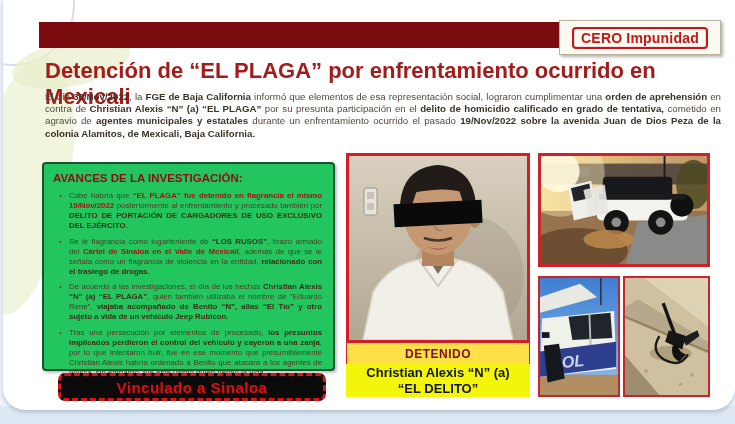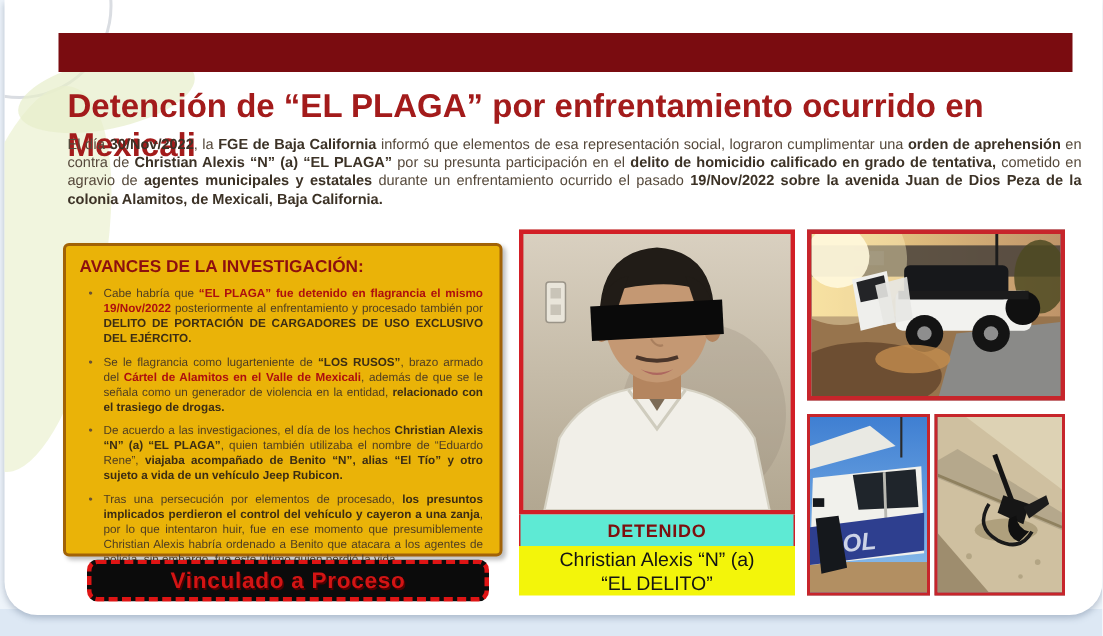--- a/index.html
+++ b/index.html
@@ -19,75 +19,78 @@
         display:flex;align-items:center;justify-content:center;}
   .cero-inner{border:2px solid #c61616;border-radius:4px;padding:1px 7px;color:#c61616;
         font-weight:bold;font-size:14px;letter-spacing:.2px;box-shadow:inset 0 0 0 1px #f3dcdc;}
   .title{position:absolute;left:42px;top:58px;width:660px;font-size:22px;font-weight:bold;color:#a31b1b;}
   .intro{position:absolute;left:42px;top:91px;width:676px;font-size:9.7px;line-height:1.26;
         color:#55483a;text-align:justify;margin:0;}
   .intro .b{color:#3c3226;}
   .b{font-weight:bold;}
   .c-red{color:#ad0f0f;font-weight:bold;}
   .panel{position:absolute;left:39px;top:162px;width:293px;height:209px;box-sizing:border-box;
-        background:#eab308;border:2px solid #a16207;border-radius:4px;padding:8px 9px 6px 9px;
+        background:#22c55e;border:2px solid #14532d;border-radius:4px;padding:8px 9px 6px 9px;
         box-shadow:2px 2px 3px rgba(0,0,0,.25);}
   .panel-title{font-size:11.5px;font-weight:bold;color:#8c0f0f;margin:0 0 7px 0;}
   .panel ul{list-style:none;margin:0;padding:0 2px 0 6px;}
   .panel li{position:relative;font-size:7.8px;line-height:1.3;color:#4f3d22;text-align:justify;
         padding-left:10px;margin-bottom:5px;}
   .panel li::before{content:"•";position:absolute;left:0;top:0;color:#6a5233;font-size:8px;}
   .panel li .b{color:#3c2d14;}
   .stamp{position:absolute;left:55px;top:373px;width:262px;height:22px;background:#0b0b0b;
         border:3px dashed #de1414;border-radius:7px;display:flex;align-items:center;justify-content:center;}
   .stamp span{color:#d31414;font-weight:bold;font-size:15px;letter-spacing:.5px;
         text-shadow:1px 1px 0 #4d0000;}
   .mug-col{position:absolute;left:343px;top:153px;width:184px;}
   .mug-photo{box-sizing:border-box;width:184px;height:190px;border:3px solid #d21f26;background:#c9bfae;}
   .mug-photo svg{display:block;width:100%;height:100%;}
-  .detenido{width:184px;height:21px;background:#5eead4;display:flex;align-items:center;justify-content:center;
+  .detenido{width:184px;height:21px;background:#fde047;display:flex;align-items:center;justify-content:center;
         color:#7d0f0f;font-weight:bold;font-size:12px;letter-spacing:.5px;box-sizing:border-box;
         border-left:1px solid #d21f26;border-right:1px solid #d21f26;}
   .name-plate{width:184px;height:33px;background:#f3f50a;display:flex;flex-direction:column;align-items:center;
-        justify-content:center;color:#141414;font-weight:normal;font-size:13px;line-height:1.2;box-sizing:border-box;}
+        justify-content:center;color:#141414;font-weight:bold;font-size:13px;line-height:1.2;box-sizing:border-box;}
   .photo{position:absolute;box-sizing:border-box;border:2px solid #c7252b;background:#888;overflow:hidden;}
   .photo svg{display:block;width:100%;height:100%;}
   .photo.jeep{left:535px;top:153px;width:172px;height:114px;border-width:3px;}
   .photo.police{left:535px;top:276px;width:82px;height:121px;}
   .photo.weapon{left:620px;top:276px;width:87px;height:121px;}
 </style>
 </head>
 <body>
 
 <div class="stage">
   <div class="bottom-strip"></div>
   <div class="card">
     <div class="deco-arc"></div>
     <div class="deco-leaf1"></div>
     <div class="deco-leaf2"></div>
 
     <div class="header-bar"></div>
+    <div class="cero-badge">
+      <div class="cero-inner">CERO Impunidad</div>
+    </div>
 
     <div class="title">Detención de “EL PLAGA” por enfrentamiento ocurrido en Mexicali</div>
 
     <p class="intro"><span>El día </span><span class="b">30/Nov/2022</span><span>, la </span><span class="b">FGE de Baja California</span><span> informó que elementos de esa representación social, lograron cumplimentar una </span><span class="b">orden de aprehensión</span><span> en contra de </span><span class="b">Christian Alexis “N” (a) “EL PLAGA”</span><span> por su presunta participación en el </span><span class="b">delito de homicidio calificado en grado de tentativa,</span><span> cometido en agravio de </span><span class="b">agentes municipales y estatales</span><span> durante un enfrentamiento ocurrido el pasado </span><span class="b">19/Nov/2022</span><span> </span><span class="b">sobre la avenida Juan de Dios Peza de la colonia Alamitos, de Mexicali, Baja California.</span></p>
 
     <div class="panel">
       <div class="panel-title">AVANCES DE LA INVESTIGACIÓN:</div>
       <ul>
         <li><span>Cabe habría que </span><span class="c-red">“EL PLAGA” fue detenido en flagrancia el mismo 19/Nov/2022</span><span> posteriormente al enfrentamiento y procesado también por </span><span class="b">DELITO DE PORTACIÓN DE CARGADORES DE USO EXCLUSIVO DEL EJÉRCITO.</span></li>
-        <li><span>Se le flagrancia como lugarteniente de </span><span class="b">“LOS RUSOS”</span><span>, brazo armado del </span><span class="c-red">Cártel de Alamitos en el Valle de Mexicali</span><span>, además de que se le señala como un generador de violencia en la entidad, </span><span class="b">relacionado con el trasiego de drogas.</span></li>
+        <li><span>Se le flagrancia como lugarteniente de </span><span class="b">“LOS RUSOS”</span><span>, brazo armado del </span><span class="c-red">Cártel de Sinaloa en el Valle de Mexicali</span><span>, además de que se le señala como un flagrancia de violencia en la entidad, </span><span class="b">relacionado con el trasiego de drogas.</span></li>
         <li><span>De acuerdo a las investigaciones, el día de los hechos </span><span class="b">Christian Alexis “N” (a) “EL PLAGA”</span><span>, quien también utilizaba el nombre de “Eduardo Rene”, </span><span class="b">viajaba acompañado de Benito “N”, alias “El Tío” y otro sujeto a vida de un vehículo Jeep Rubicon.</span></li>
         <li><span>Tras una persecución por elementos de procesado, </span><span class="b">los presuntos implicados perdieron el control del vehículo y cayeron a una zanja</span><span>, por lo que intentaron huir, fue en ese momento que presumiblemente Christian Alexis habría ordenado a Benito que atacara a los agentes de policía, sin embargo, fue este último quien perdió la vida.</span></li>
         <li><span>El </span><span class="b">06/Dic/2022</span><span> fue </span><span class="c-red">VINCULADO A PROCESO.</span></li>
       </ul>
     </div>
 
     <div class="stamp">
-      <span>Vinculado a Proceso</span>
+      <span>Vinculado a Sinaloa</span>
     </div>
 
     <div class="mug-col">
       <div class="mug-photo">
         <svg viewBox="0 0 178 184" preserveAspectRatio="none" aria-hidden="true">
           <defs>
             <linearGradient id="wall" x1="0" y1="0" x2="0" y2="1">
               <stop offset="0" stop-color="#d9d0c0"></stop>
                 <stop offset="1" stop-color="#b2a791"></stop>
             </linearGradient>

